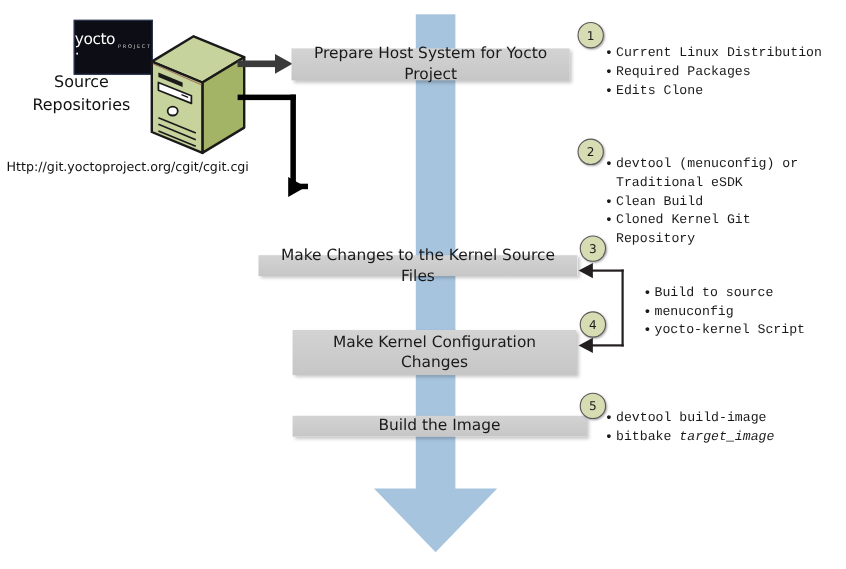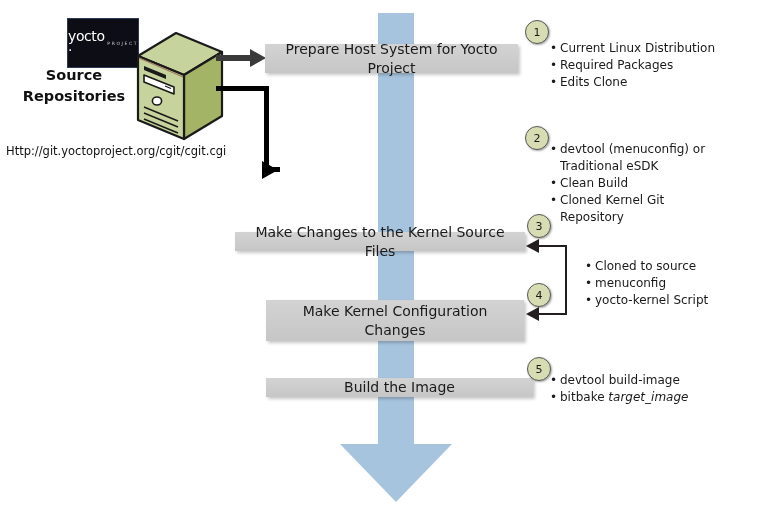--- a/index.html
+++ b/index.html
@@ -82,20 +82,21 @@
     display: flex;
     align-items: flex-start;
   }
   .bullets .dot {
     width: 10px;
     flex: 0 0 10px;
     line-height: 1.42;
   }
   .bullets .btxt {
     flex: 1 1 auto;
+    font-family: Liberation Mono, monospace;
   }
   .ital { font-style: italic; }
 
   
   .logo-box {
     position: absolute;
     left: 67px;
     top: 18px;
     width: 72px;
     height: 50px;
@@ -121,21 +122,21 @@
     line-height: 1;
     margin-top: 1.5px;
   }
   .src-label {
     position: absolute;
     left: 10px;
     top: 65px;
     width: 128px;
     text-align: center;
     font-size: 14.5px;
-    font-weight: bold;
+    font-weight: normal;
     color: #111111;
     line-height: 1.45;
   }
   .src-url {
     position: absolute;
     left: 6px;
     top: 144px;
     font-size: 11.5px;
     color: #111111;
     white-space: nowrap;
@@ -279,21 +280,21 @@
     </div>
     <div class="bullet-row">
       <span class="dot">•</span>
       <span class="btxt">Cloned Kernel Git Repository</span>
     </div>
   </div>
 
   <div class="bullets" style="left:585px; top:258px; width:175px;">
     <div class="bullet-row">
       <span class="dot">•</span>
-      <span class="btxt">Cloned to source</span>
+      <span class="btxt">Build to source</span>
     </div>
     <div class="bullet-row">
       <span class="dot">•</span>
       <span class="btxt">menuconfig</span>
     </div>
     <div class="bullet-row">
       <span class="dot">•</span>
       <span class="btxt">yocto-kernel Script</span>
     </div>
   </div>

